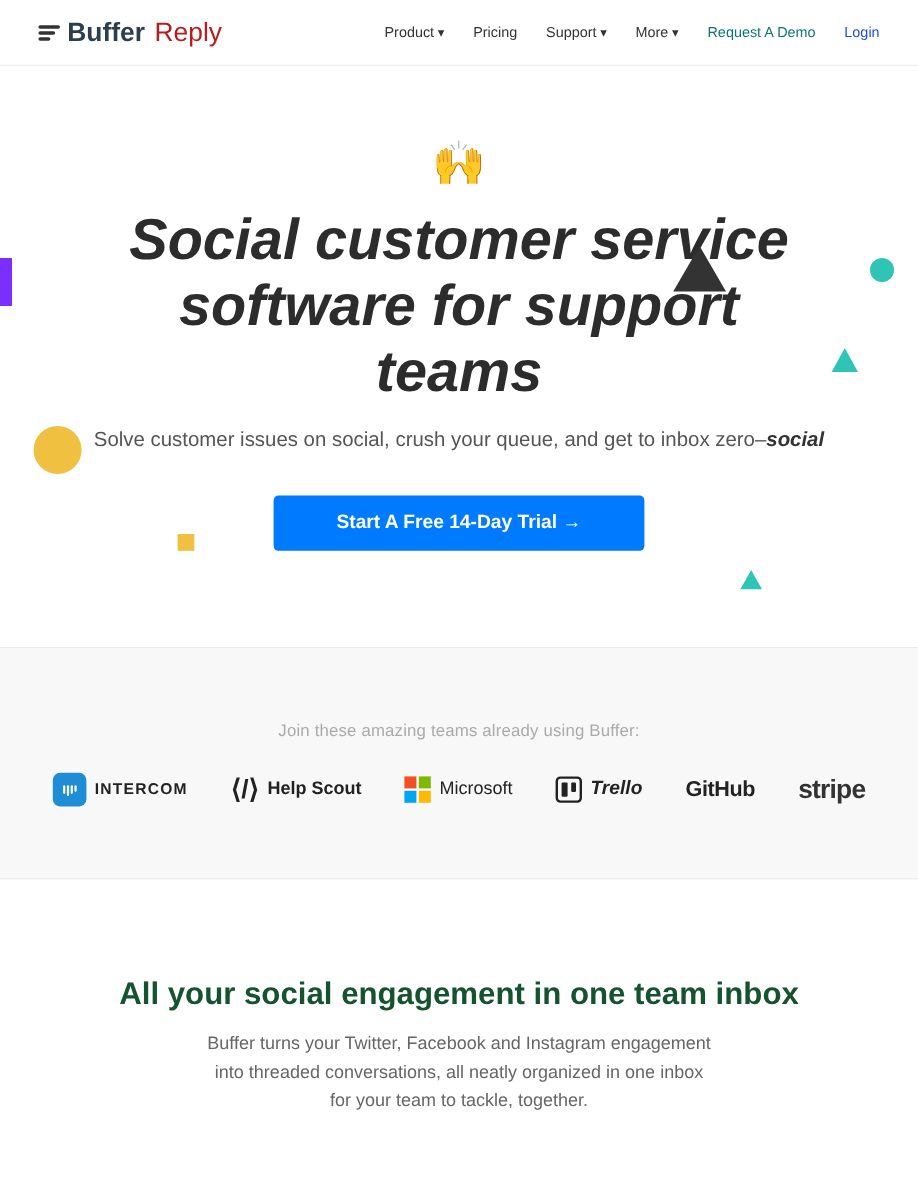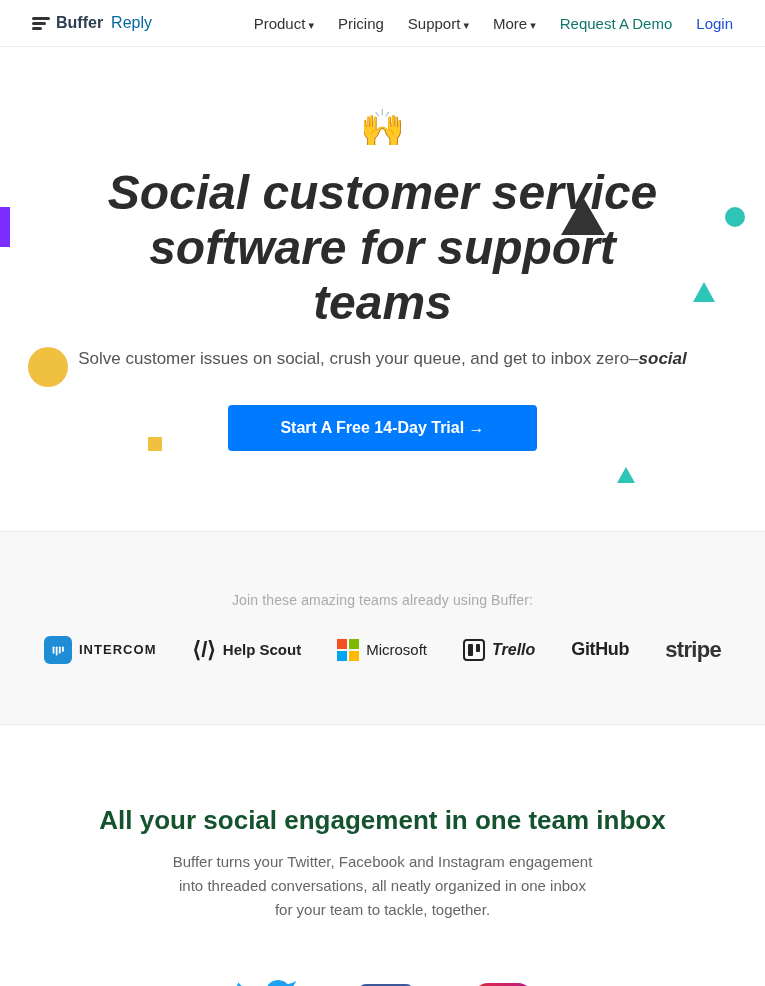--- a/index.html
+++ b/index.html
@@ -3,27 +3,27 @@
   <meta charset="utf-8">
   <style>
     * { margin: 0; padding: 0; box-sizing: border-box; }
     body { font-family: -apple-system, BlinkMacSystemFont, 'Segoe UI', Helvetica, Arial, sans-serif; background: #fff; width: 765px; min-height: 986px; overflow-x: hidden; }
 
     
     nav {
       display: flex; align-items: center; justify-content: space-between;
       padding: 14px 32px; border-bottom: 1px solid #eee; background: #fff;
     }
-    .nav-logo { display: flex; align-items: center; gap: 6px; font-size: 16px; font-weight: 700; color: #2c3e50; }
+    .nav-logo { display: flex; align-items: center; gap: 6px; font-size: 22px; font-weight: 700; color: #2c3e50; }
     .nav-logo .logo-icon { display: flex; flex-direction: column; gap: 2px; }
     .nav-logo .logo-icon span { display: block; width: 18px; height: 3px; background: #333; border-radius: 2px; }
     .nav-logo .logo-icon span:nth-child(2) { width: 14px; }
     .nav-logo .logo-icon span:nth-child(3) { width: 10px; }
     .nav-links { display: flex; align-items: center; gap: 24px; }
-    .nav-links a { font-size: 15px; color: #333; text-decoration: none; }
+    .nav-links a { font-size: 12px; color: #333; text-decoration: none; }
     .nav-links a.has-arrow::after { content: ' ▾'; font-size: 11px; }
     .nav-links a.cta { color: #0f766e; font-weight: 400; }
     .nav-links a.login { color: #1d4ed8; }
 
     
     .hero {
       position: relative; text-align: center;
       padding: 60px 60px 80px; background: #fff; overflow: hidden;
     }
     .hero-emoji { font-size: 36px; margin-bottom: 16px; display: block; }
@@ -95,21 +95,21 @@
 <body>
 
 <nav>
   <div class="nav-logo">
     <div class="logo-icon">
       <span></span>
         <span></span>
         <span></span>
     </div>
     <span>Buffer</span>
-    <span style="font-weight:400;color:#0369a1;margin-left:2px;text-align:center;">Reply</span>
+    <span style="font-weight:400;color:#b91c1c;margin-left:2px;text-align:center;">Reply</span>
   </div>
   <div class="nav-links">
     <a href="#" class="has-arrow">Product</a>
     <a href="#">Pricing</a>
     <a href="#" class="has-arrow">Support</a>
     <a href="#" class="has-arrow">More</a>
     <a href="#" class="cta">Request A Demo</a>
     <a href="#" class="login">Login</a>
   </div>
 </nav>

